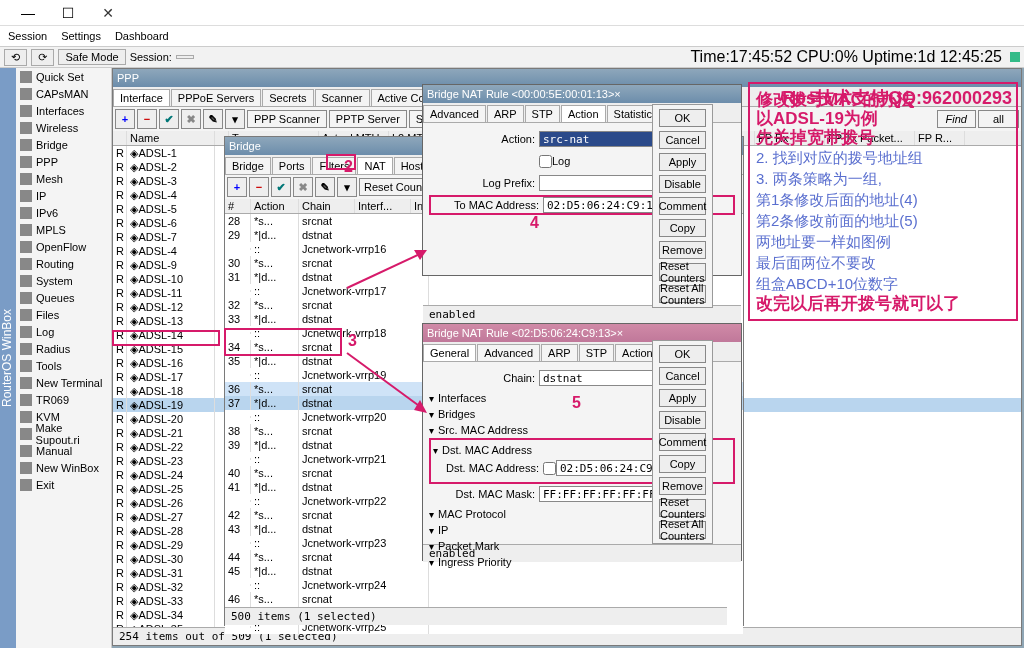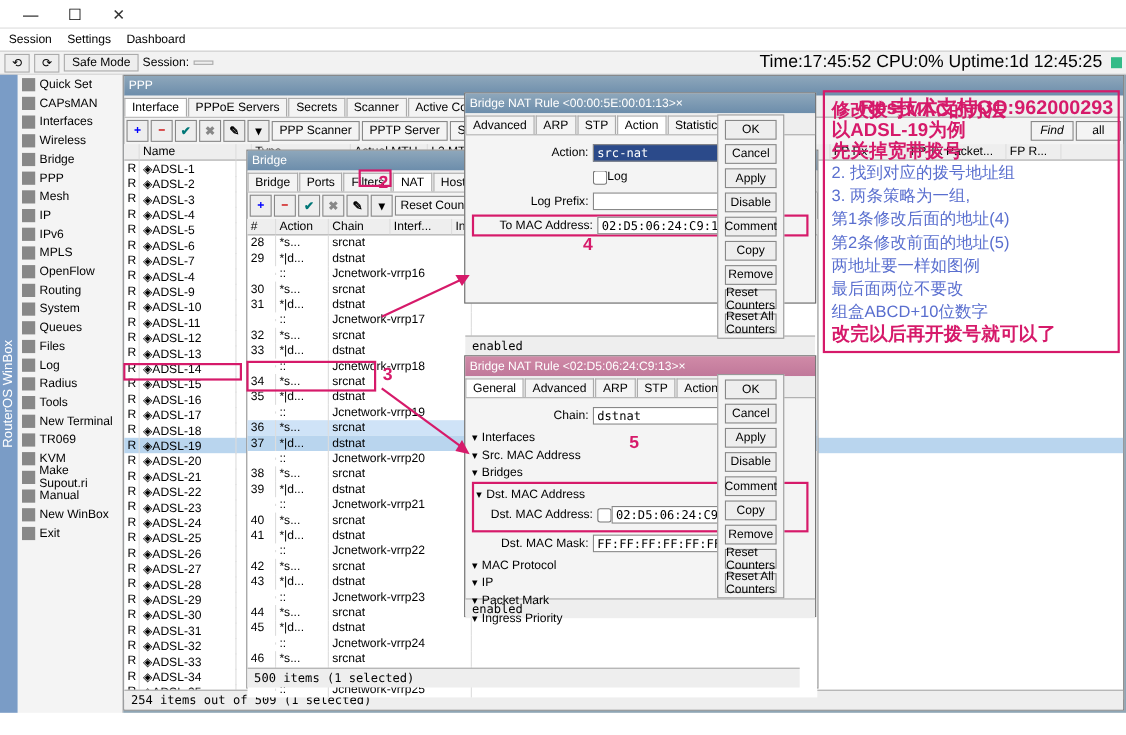--- a/index.html
+++ b/index.html
@@ -627,22 +627,22 @@
         <span class="tab">Action</span>
         <span class="tab">...</span>
       </div>
       <div class="body" style="height:182px">
         <div class="form">
           <div class="frow">
               <span class="lbl">Chain:</span>
               <input type="text" style="width: 140px;" value="dstnat">
             </div>
           <div class="sectionhdr">Interfaces</div>
+          <div class="sectionhdr">Bridges</div>
           <div class="sectionhdr">Src. MAC Address</div>
-          <div class="sectionhdr">Bridges</div>
           <div class="red2" style="padding:2px">
             <div class="sectionhdr" style="font-weight:normal">Dst. MAC Address</div>
             <div class="frow">
                 <span class="lbl">Dst. MAC Address:</span>
                 <input type="checkbox" style="">
                 <input type="text" style="width: 118px;" value="02:D5:06:24:C9:13">
               </div>
           </div>
           <div class="frow">
               <span class="lbl">Dst. MAC Mask:</span>

